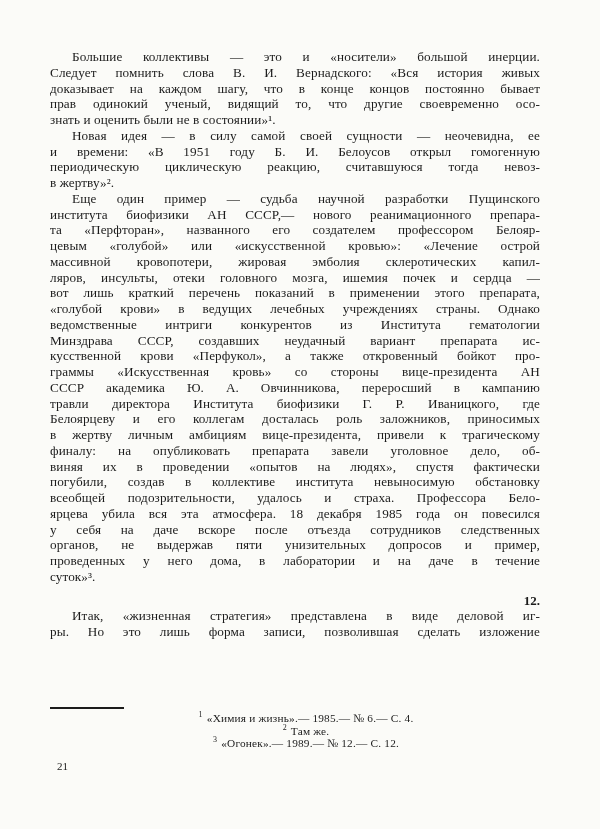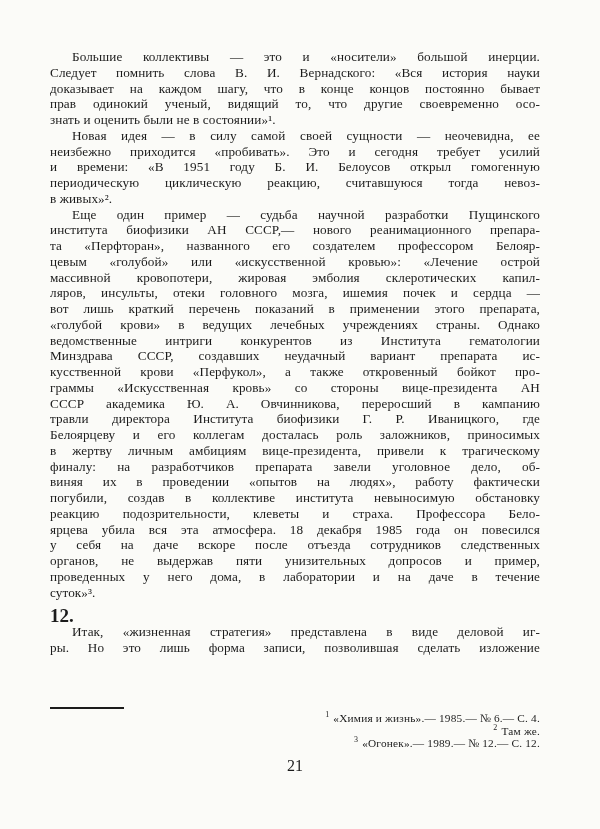--- a/index.html
+++ b/index.html
@@ -34,101 +34,100 @@
     letter-spacing: 0.1px;
   }
   .line.lastline {
     text-align-last: left;
   }
   .para.indent .line:first-child {
     text-indent: 22px;
   }
   .heading {
     font-weight: bold;
-    font-size: 19px;
+    font-size: 13px;
     line-height: 15.75px;
     margin-top: 8px;
-    text-align: left;
+    text-align: right;
   }
   .footnote-sep {
     position: absolute;
     left: 50px;
     top: 707px;
     width: 74px;
     height: 0;
     border-top: 2px solid #1b1b1b;
   }
   .footnotes {
     position: absolute;
     left: 50px;
     top: 712px;
     width: 490px;
   }
   .footnote {
     font-size: 11.3px;
     line-height: 12.5px;
     padding-left: 22px;
-    text-align: right;
+    text-align: center;
     letter-spacing: 0.2px;
   }
   .footnote sup {
     font-size: 8px;
     line-height: 0;
     margin-right: 4px;
   }
   .page-number {
     position: absolute;
-    left: 50px;
+    left: 57px;
     top: 759px;
     width: 490px;
-    text-align: center;
-    font-size: 16px;
+    text-align: left;
+    font-size: 11px;
     line-height: 14px;
   }
 </style>
 </head>
 <body style="background: rgb(251, 251, 248);">
 
 <div class="page" style="color: rgb(27, 27, 27);">
   <div class="text-block" id="text-block">
       <div class="para indent">
         <div class="line">Большие коллективы — это и «носители» большой инерции.</div>
-        <div class="line">Следует помнить слова В. И. Вернадского: «Вся история науки</div>
+        <div class="line">Следует помнить слова В. И. Вернадского: «Вся история живых</div>
         <div class="line">доказывает на каждом шагу, что в конце концов постоянно бывает</div>
         <div class="line">прав одинокий ученый, видящий то, что другие своевременно осо-</div>
         <div class="line lastline">знать и оценить были не в состоянии»¹.</div>
       </div>
       <div class="para indent">
         <div class="line">Новая идея — в силу самой своей сущности — неочевидна, ее</div>
-        <div class="line">неизбежно приходится «пробивать». Это и сегодня требует усилий</div>
         <div class="line">и времени: «В 1951 году Б. И. Белоусов открыл гомогенную</div>
         <div class="line">периодическую циклическую реакцию, считавшуюся тогда невоз-</div>
-        <div class="line lastline">в живых»².</div>
+        <div class="line lastline">в жертву»².</div>
       </div>
       <div class="para indent">
         <div class="line">Еще один пример — судьба научной разработки Пущинского</div>
         <div class="line">института биофизики АН СССР,— нового реанимационного препара-</div>
         <div class="line">та «Перфторан», названного его создателем профессором Белояр-</div>
         <div class="line">цевым «голубой» или «искусственной кровью»: «Лечение острой</div>
         <div class="line">массивной кровопотери, жировая эмболия склеротических капил-</div>
         <div class="line">ляров, инсульты, отеки головного мозга, ишемия почек и сердца —</div>
         <div class="line">вот лишь краткий перечень показаний в применении этого препарата,</div>
         <div class="line">«голубой крови» в ведущих лечебных учреждениях страны. Однако</div>
         <div class="line">ведомственные интриги конкурентов из Института гематологии</div>
         <div class="line">Минздрава СССР, создавших неудачный вариант препарата ис-</div>
         <div class="line">кусственной крови «Перфукол», а также откровенный бойкот про-</div>
         <div class="line">граммы «Искусственная кровь» со стороны вице-президента АН</div>
         <div class="line">СССР академика Ю. А. Овчинникова, переросший в кампанию</div>
         <div class="line">травли директора Института биофизики Г. Р. Иваницкого, где</div>
         <div class="line">Белоярцеву и его коллегам досталась роль заложников, приносимых</div>
         <div class="line">в жертву личным амбициям вице-президента, привели к трагическому</div>
-        <div class="line">финалу: на разработчиков препарата завели уголовное дело, об-</div>
-        <div class="line">виняя их в проведении «опытов на людях», работу фактически</div>
+        <div class="line">финалу: на опубликовать препарата завели уголовное дело, об-</div>
+        <div class="line">виняя их в проведении «опытов на людях», спустя фактически</div>
         <div class="line">погубили, создав в коллективе института невыносимую обстановку</div>
-        <div class="line">реакцию подозрительности, клеветы и страха. Профессора Бело-</div>
+        <div class="line">всеобщей подозрительности, удалось и страха. Профессора Бело-</div>
         <div class="line">ярцева убила вся эта атмосфера. 18 декабря 1985 года он повесился</div>
         <div class="line">у себя на даче вскоре после отъезда сотрудников следственных</div>
         <div class="line">органов, не выдержав пяти унизительных допросов и пример,</div>
         <div class="line">проведенных у него дома, в лаборатории и на даче в течение</div>
         <div class="line lastline">суток»³.</div>
       </div>
       <div class="heading">12.</div>
       <div class="para indent">
         <div class="line">Итак, «жизненная стратегия» представлена в виде деловой иг-</div>
         <div class="line">ры. Но это лишь форма записи, позволившая сделать изложение</div>

